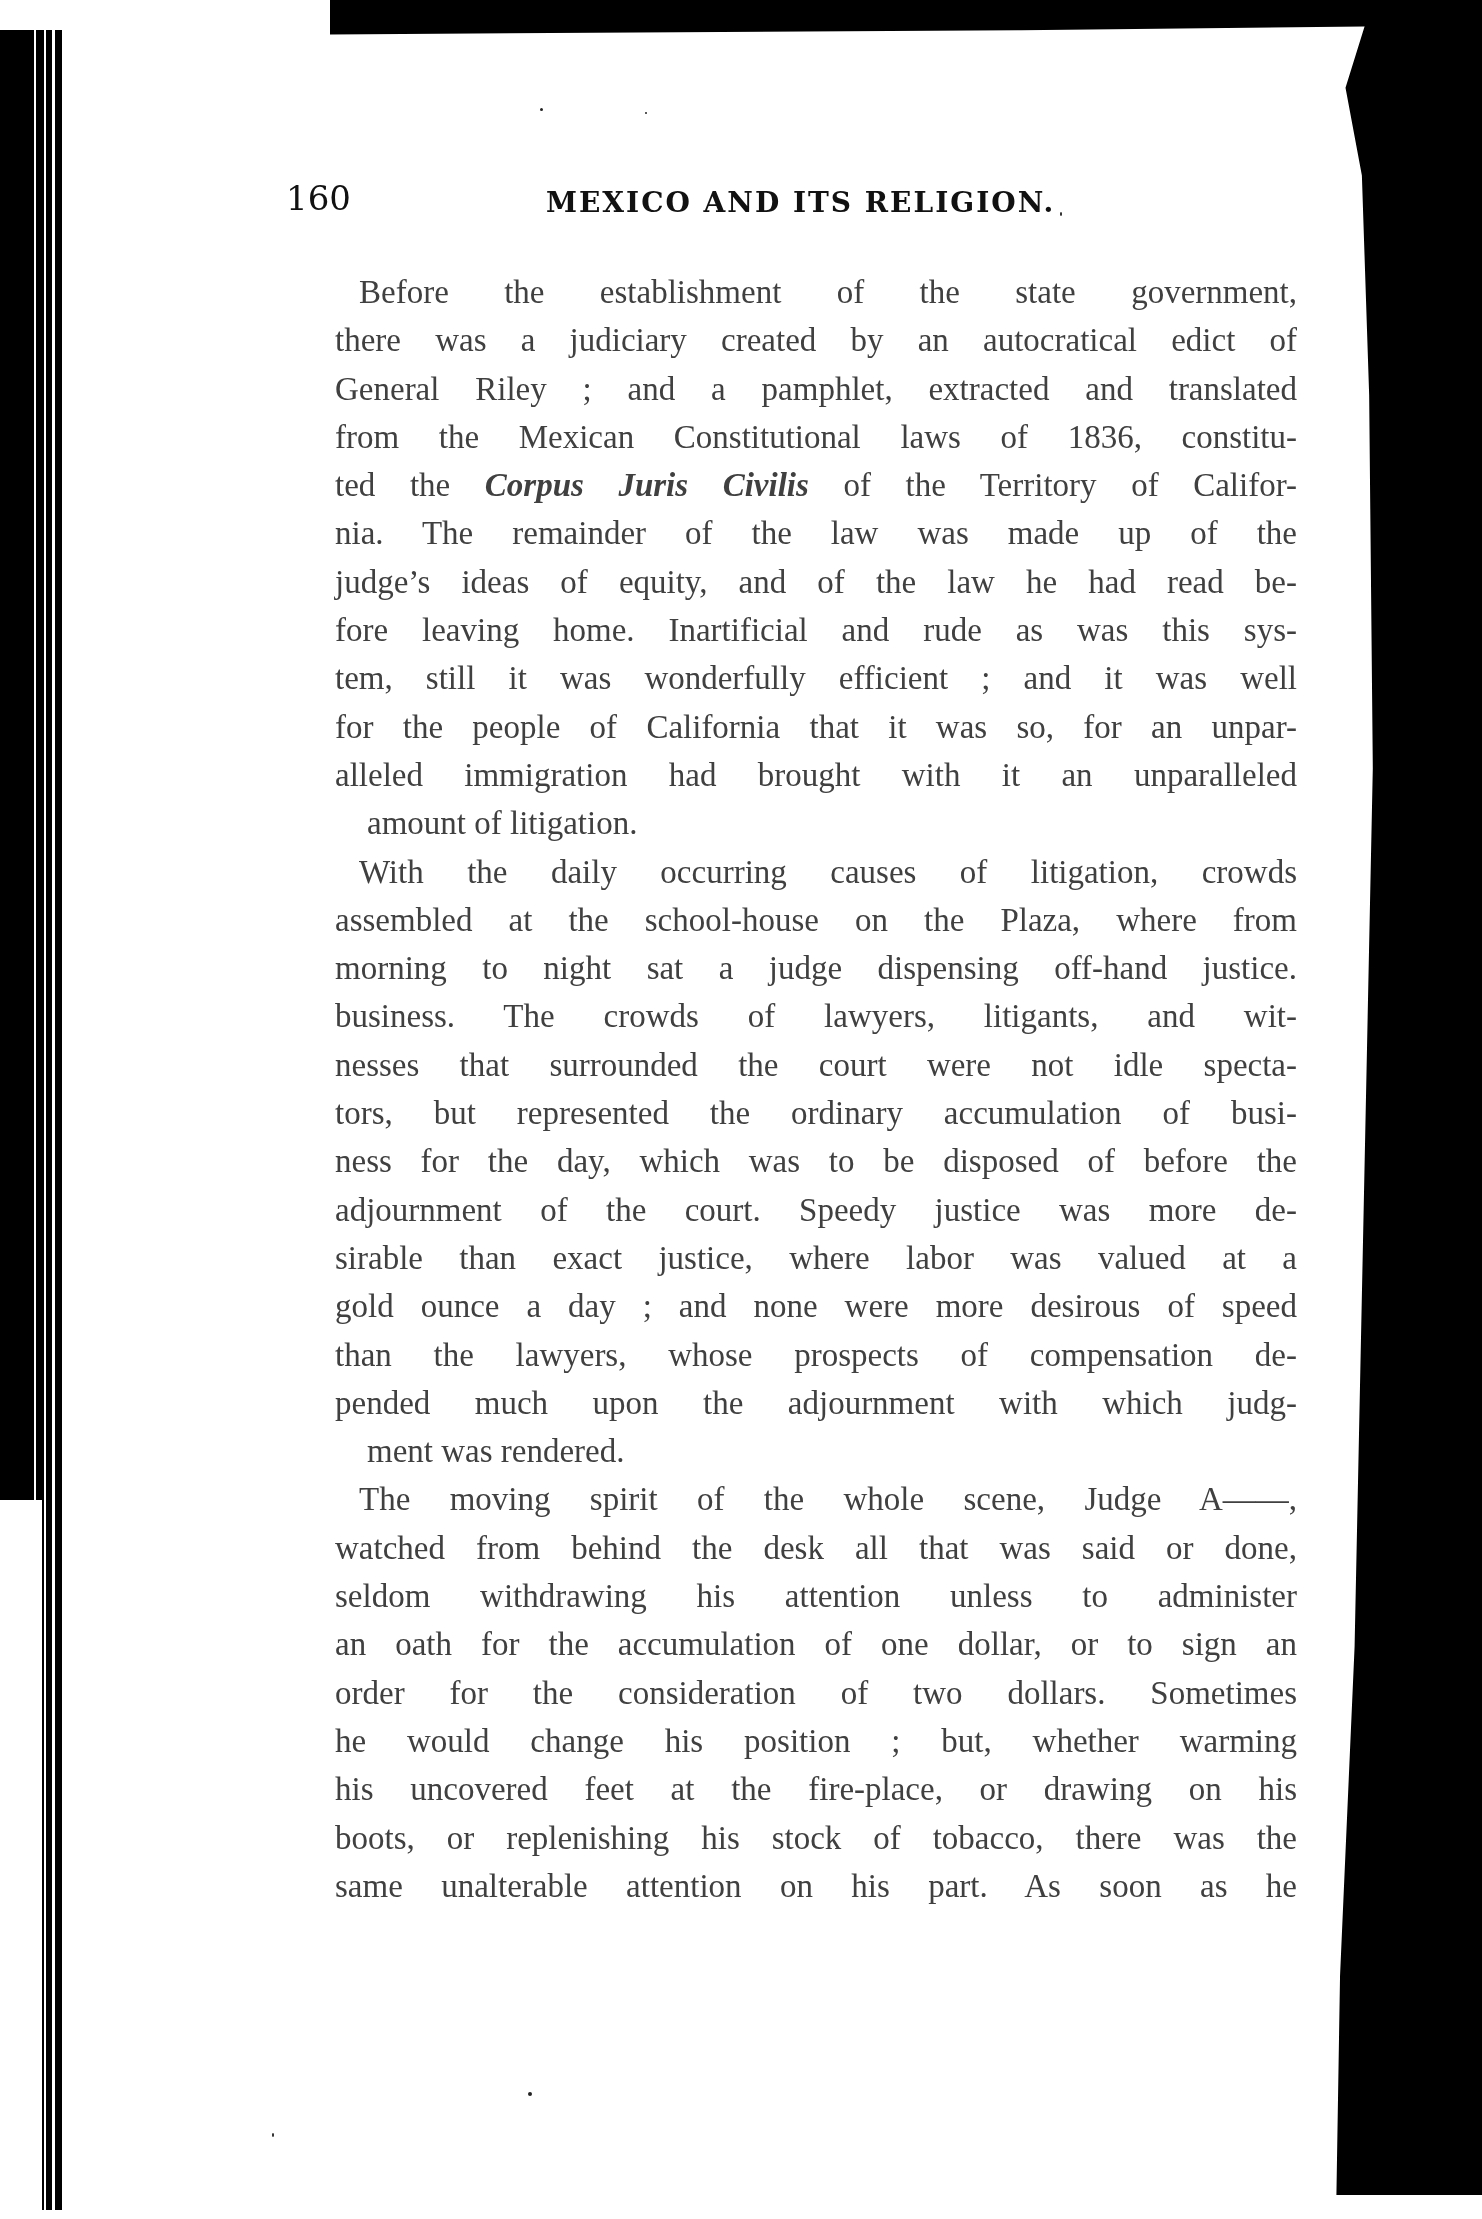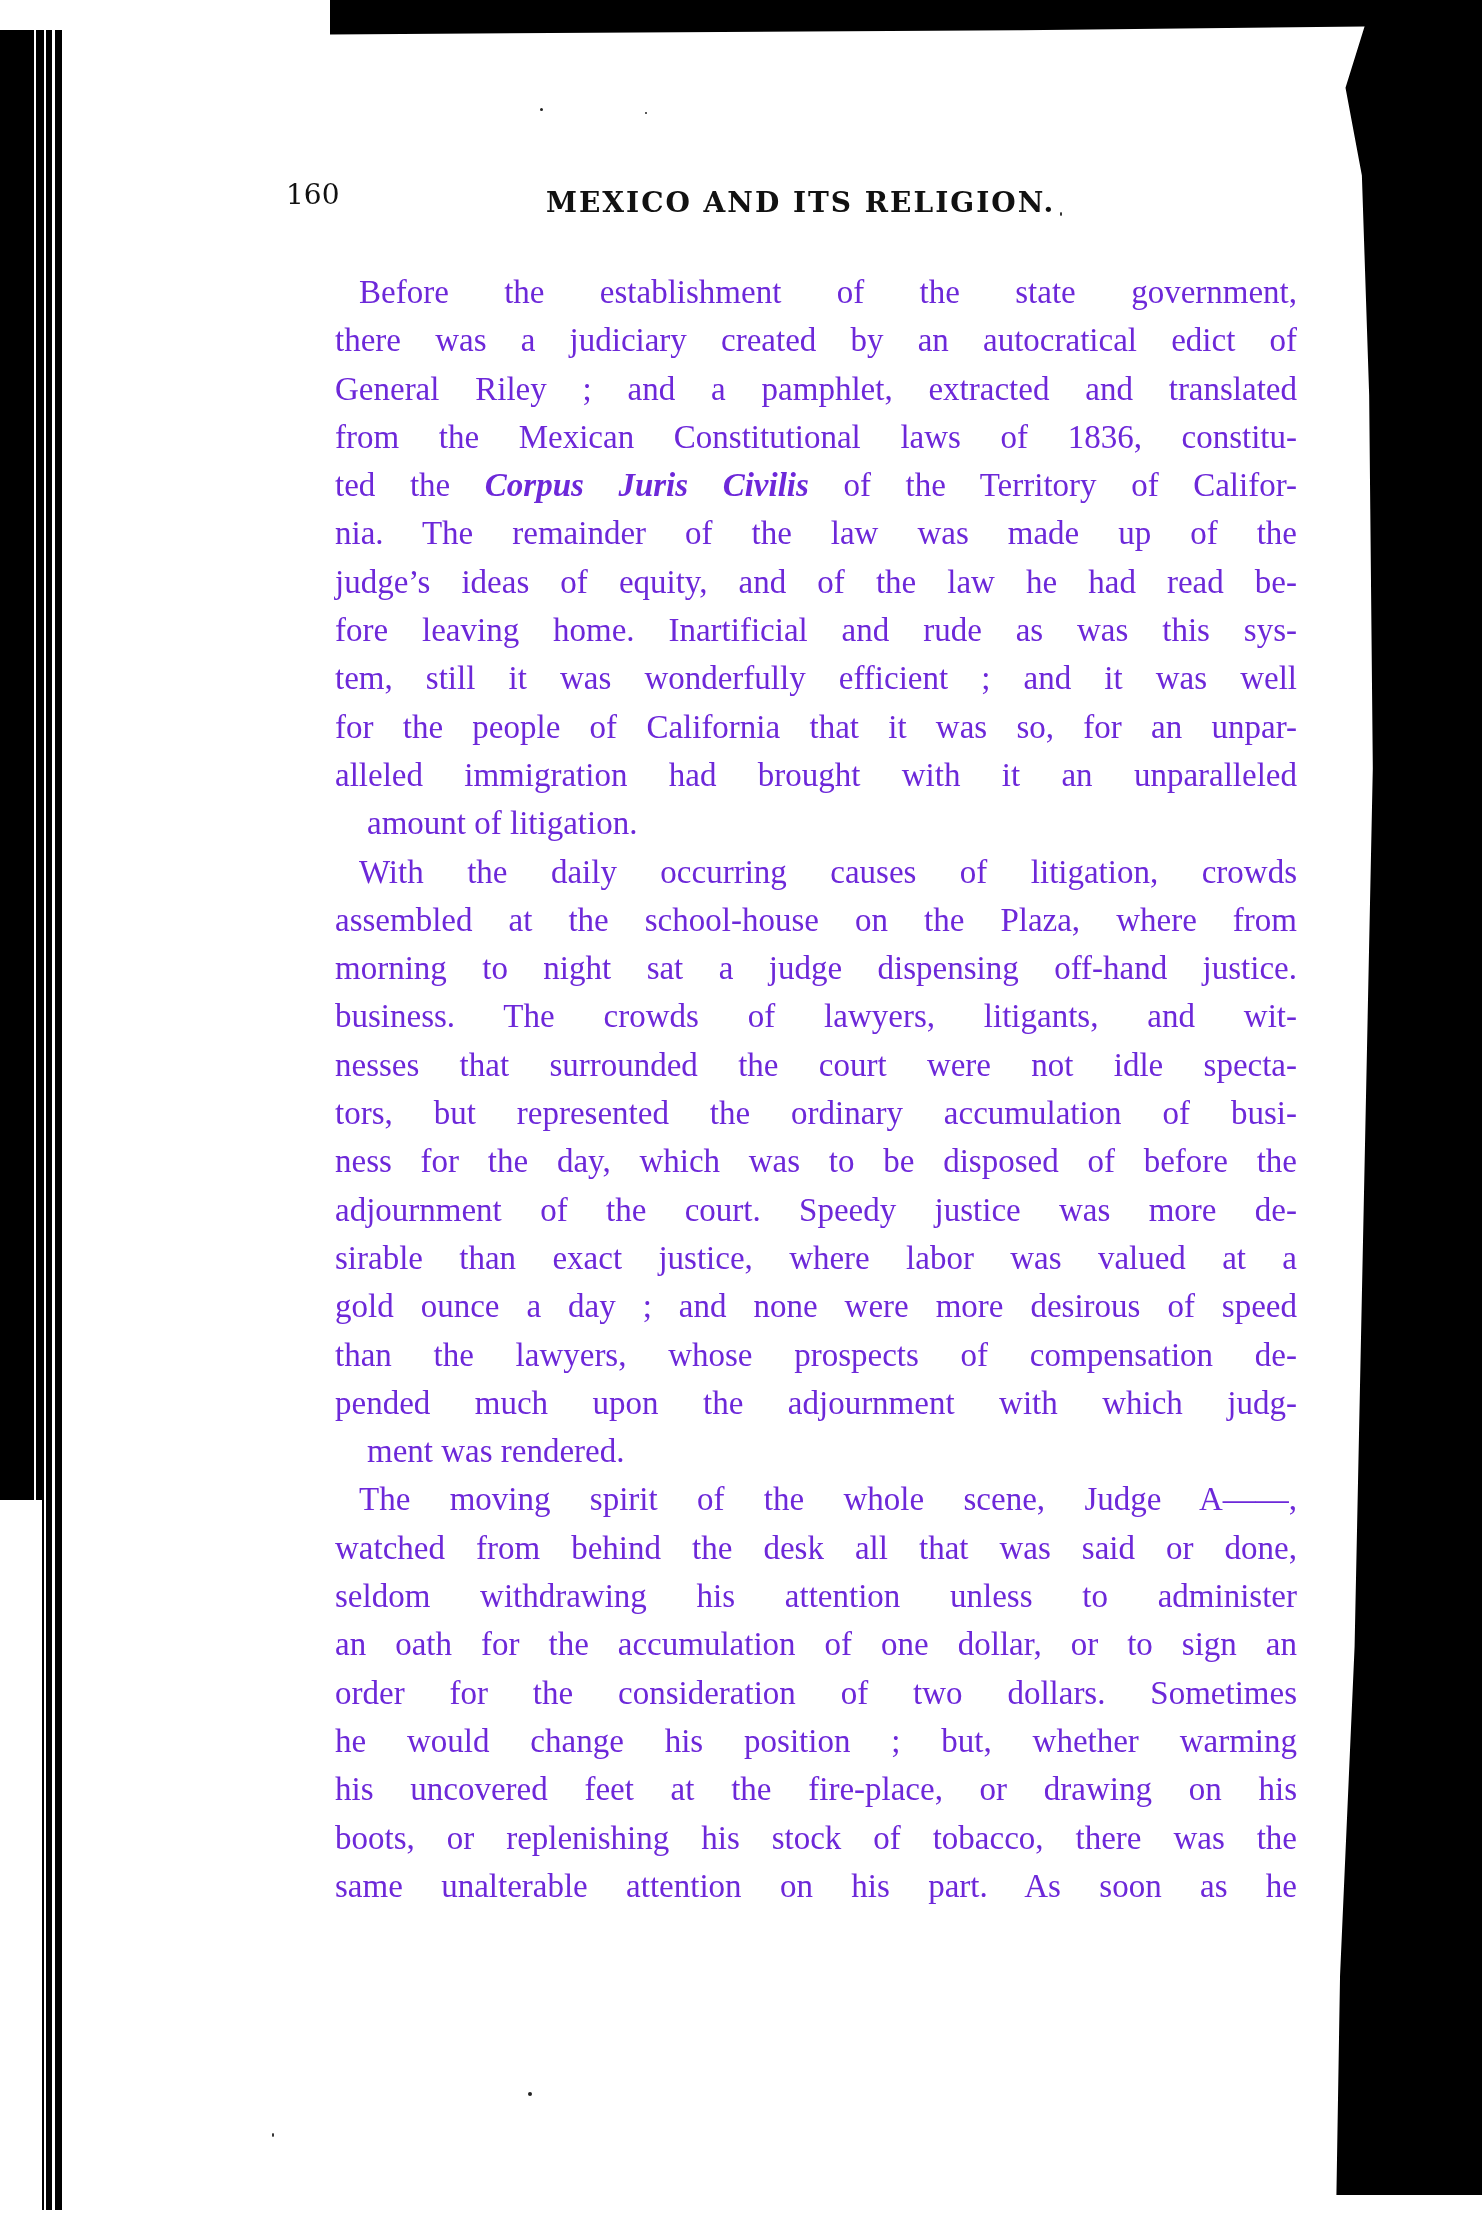--- a/index.html
+++ b/index.html
@@ -9,24 +9,24 @@
   .binding-left { left: 0; top: 30px; width: 62px; height: 2180px;
     background: repeating-linear-gradient(90deg, #000 0 34px, #fff 34px 36px, #000 36px 44px, #fff 44px 46px, #000 46px 52px, #fff 52px 55px, #000 55px 62px); }
   .binding-left-lower { left: 0; top: 1500px; width: 42px; height: 710px; background: #fff; }
   .top-band2 { left: 330px; top: 0; width: 1152px; height: 42px; background: #000;
     clip-path: polygon(0 82%, 60% 72%, 100% 60%, 100% 0, 0 0); }
   .right-band { left: 1300px; top: 0; width: 182px; height: 2195px; background: #000;
     clip-path: polygon(40% 0, 100% 0, 100% 100%, 20% 100%, 22% 90%, 30% 75%, 35% 55%, 40% 35%, 38% 18%, 34% 8%, 25% 4%); }
   .page { position: absolute; left: 0; top: 0; width: 1482px; height: 2219px; }
   .header { position: absolute; top: 178px; left: 286px; width: 1010px; height: 44px;
     font-family: "DejaVu Serif", "Liberation Serif", serif; color: #111; }
-  .page-number { position: absolute; left: 0; top: 0; font-size: 28px; }
+  .page-number { position: absolute; left: 0; top: 0; font-size: 34px; }
   .running-title { position: absolute; left: 260px; top: 8px; font-size: 28px; letter-spacing: 2px; font-weight: bold; }
   .body-text { position: absolute; left: 335px; top: 268px; width: 962px;
-    font-family: "Liberation Serif", "DejaVu Serif", serif; font-size: 33px; line-height: 48.3px; color: #6d28d9; }
+    font-family: "Liberation Serif", "DejaVu Serif", serif; font-size: 33px; line-height: 48.3px; color: #404040; }
   .line { display: block; white-space: nowrap; text-align: justify; text-align-last: justify; height: 48.3px; }
   .line.last { text-align-last: left; margin-left: 32px; }
   .line.indent { padding-left: 24px; }
   .speck { position: absolute; background: #222; width: 3px; height: 3px; border-radius: 50%; }
   i { font-style: italic; font-weight: bold; }
 </style>
 </head>
 <body>
 
 <div class="scan">

